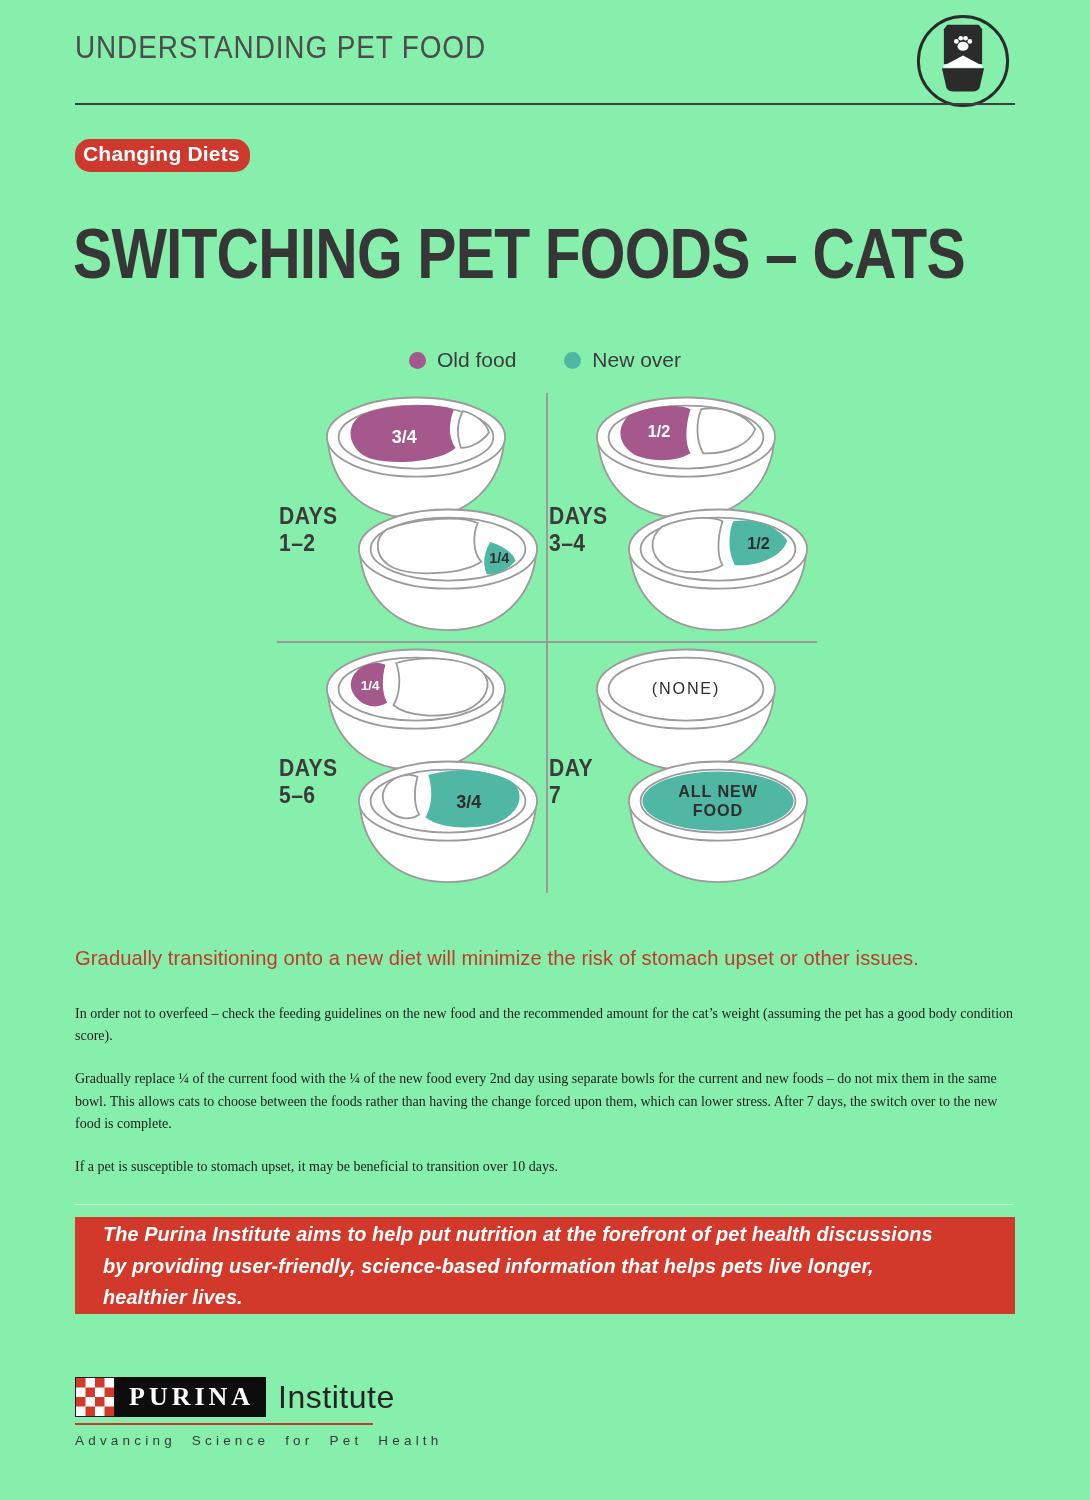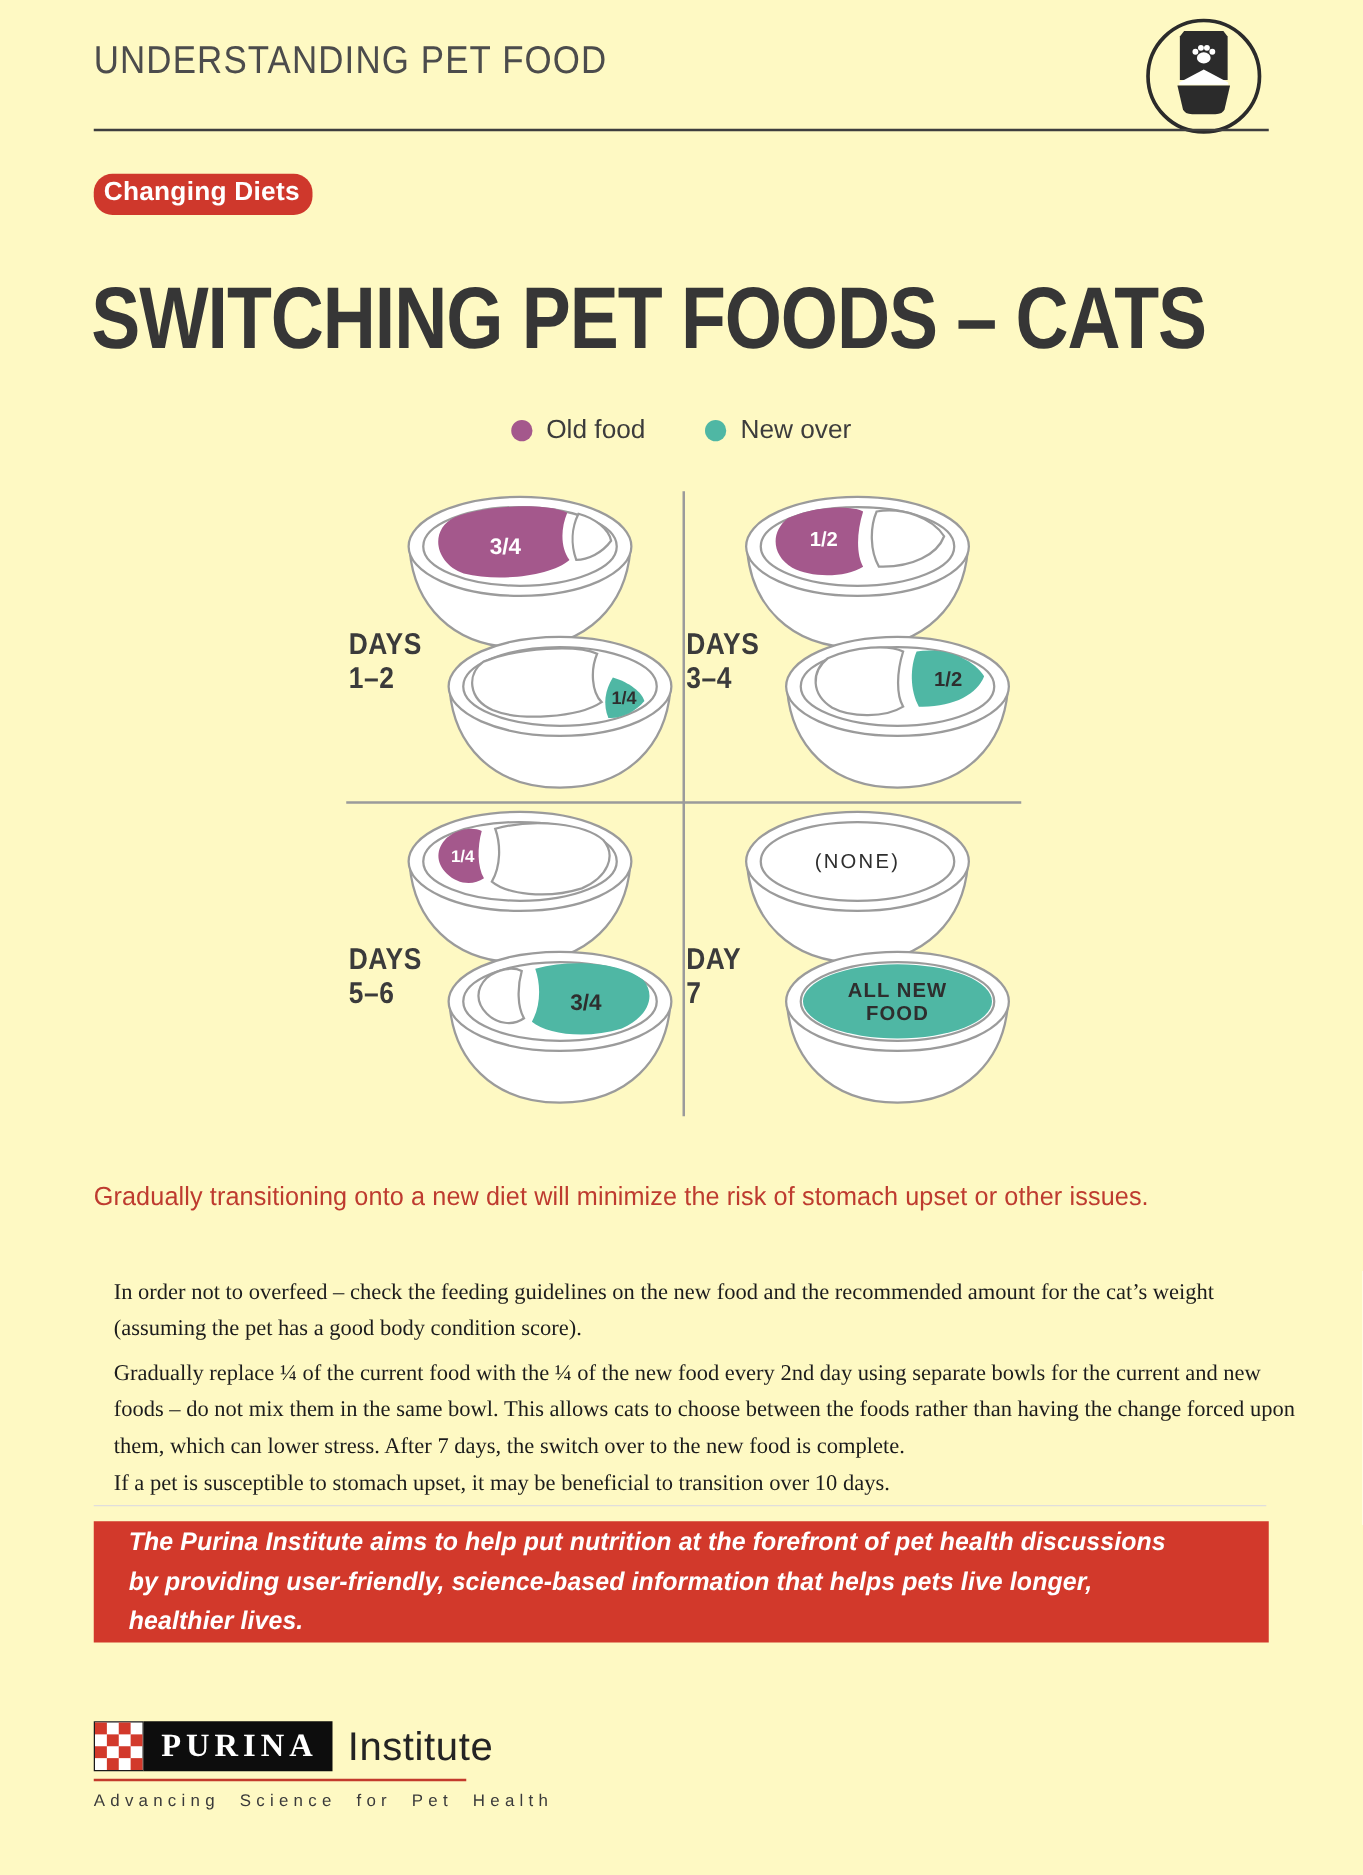--- a/index.html
+++ b/index.html
@@ -1,17 +1,17 @@
 <!DOCTYPE html>
 <html><head>
 <meta charset="utf-8">
 <style>
   html,body { margin:0; padding:0; background:#fff; }
   .page {
-    position:relative; width:1090px; height:1500px; background:#fef9c3;
+    position:relative; width:1090px; height:1500px; background:#86efac;
     font-family:"Liberation Sans", sans-serif; overflow:hidden;
   }
   
   .hdr-title {
     position:absolute; left:75px; top:30px; margin:0;
     font-size:31px; font-weight:400; color:#4c4c4c; letter-spacing:1px;
     transform:scaleX(0.9); transform-origin:left top; white-space:nowrap;
   }
   .hdr-icon { position:absolute; left:914px; top:12px; width:98px; height:98px; }
   .hdr-rule { position:absolute; left:75px; top:103px; width:940px; height:0; border-top:2.5px solid #3e3e3e; }
@@ -20,21 +20,21 @@
     position:absolute; left:75px; top:139px; background:#CF382C; color:#fff;
     font-size:21px; font-weight:700; padding:3px 10px 6px 8px; letter-spacing:0.2px;border-radius:15px;
   }
   
   .main-title {
     position:absolute; left:73px; top:214px; margin:0;
     font-size:70px; font-weight:800; color:#363636; letter-spacing:-1px;
     transform:scaleX(0.84); transform-origin:left top; white-space:nowrap;
   }
   
-  .legend { position:absolute; left:0; top:332px; width:1090px; display:flex; justify-content:center; gap:48px;text-align:right; }
+  .legend { position:absolute; left:0; top:348px; width:1090px; display:flex; justify-content:center; gap:48px;text-align:right; }
   .legend-item { display:flex; align-items:center; font-size:21px; color:#3c3c3c; }
   .legend-dot { width:17px; height:17px; border-radius:50%; margin-right:11px; display:inline-block; }
   
   .diagram { position:absolute; left:277px; top:390px; width:540px; height:505px; }
   .divider-v { position:absolute; left:269px; top:3px; width:2px; height:500px; background:#9b9b9b; }
   .divider-h { position:absolute; left:0; top:251px; width:540px; height:2px; background:#9b9b9b; }
   .quad { position:absolute; width:270px; height:252px; }
   .day-label {
     position:absolute; left:2px; top:113px; font-size:24px; font-weight:700; color:#3b3b3b;
     line-height:1.12; letter-spacing:0.5px; transform:scaleX(0.88); transform-origin:left top;
@@ -42,22 +42,22 @@
   .day-label span { display:block; }
   .bowl { position:absolute; width:198px; height:137px; overflow:visible; }
   .bowl-old { left:40px; top:2px; }
   .bowl-new { left:72px; top:114px; }
   
   .callout {
     position:absolute; left:75px; top:946px; margin:0; font-size:21px; color:#BE3B2F;
     transform:scaleX(0.96); transform-origin:left top; white-space:nowrap; letter-spacing:0.1px;
   }
   .body-p {
-    position:absolute; left:75px; width:950px; margin:16px;
-    font-family:"Liberation Serif", serif; font-size:18px; color:#1c1c1c; line-height:1.6;
+    position:absolute; left:75px; width:950px; margin:0;
+    font-family:"Liberation Serif", serif; font-size:14px; color:#1c1c1c; line-height:1.6;
   }
   .p1 { top:1003px; }
   .p2 { top:1068px; line-height:1.62; }
   .p3 { top:1156px; }
   .rule-light { position:absolute; left:75px; top:1204px; width:938px; height:0; border-top:1px solid #e0dedc; }
   
   .banner {
     position:absolute; left:75px; top:1217px; width:940px; height:97px; background:#D2392B;
     box-sizing:border-box; display:flex; align-items:center; padding:10px 28px;font-style:italic;
   }

